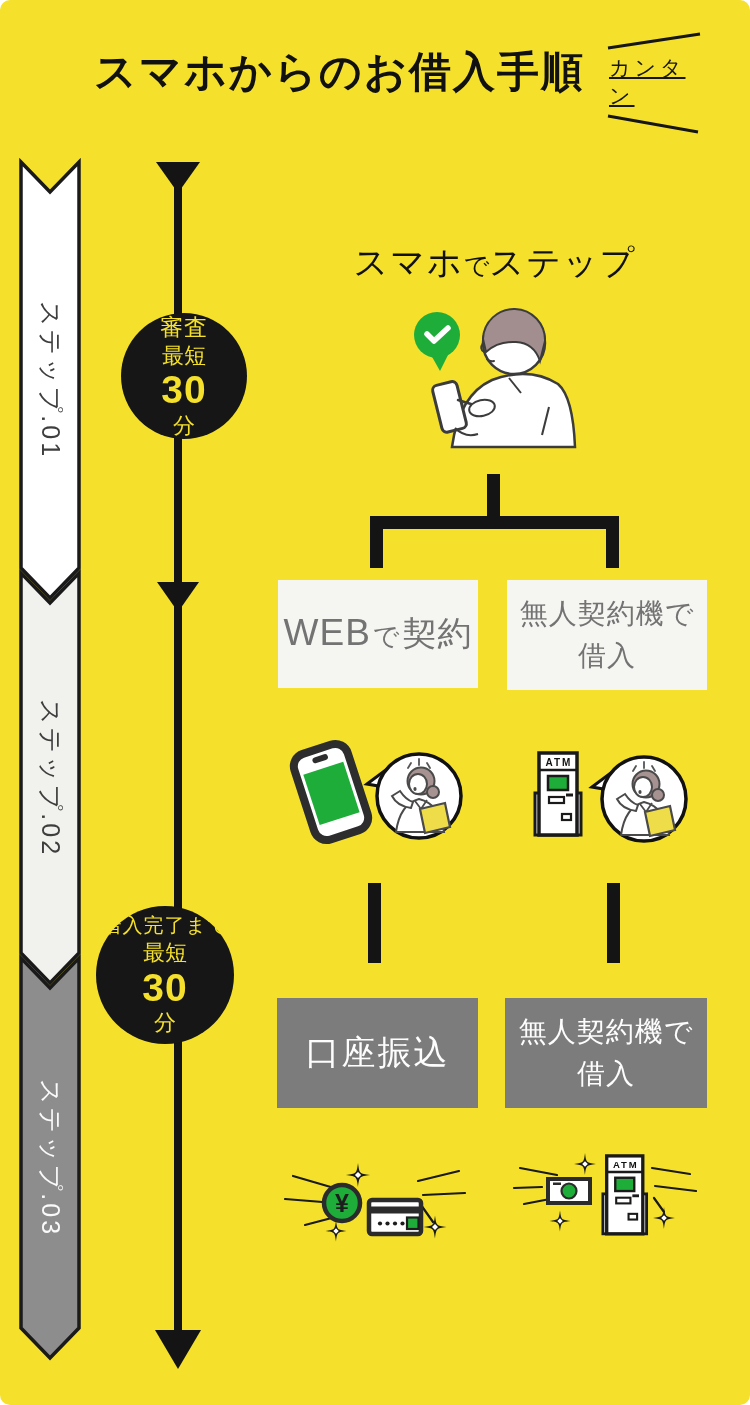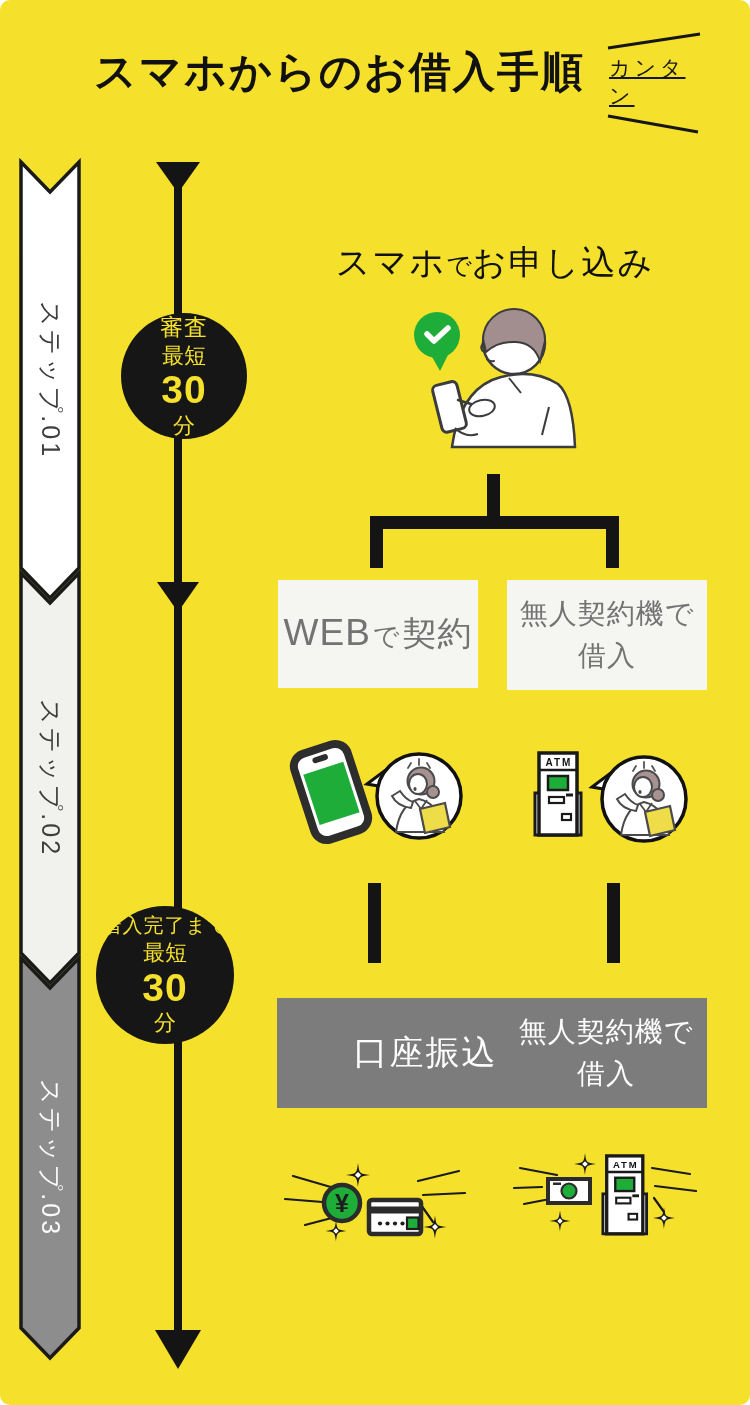--- a/index.html
+++ b/index.html
@@ -66,21 +66,21 @@
     position:absolute;display:flex;align-items:center;justify-content:center;
     text-align:center;letter-spacing:1px;
   }
   .wbox{background:#f5f5f2;color:#737373;}
   .gbox{background:#7c7c7c;color:#fdfdfd;}
   .box-web{left:278px;top:580px;width:200px;height:108px;}
   .box-web .lat{font-size:37px;}
   .box-web .sm{font-size:26px;margin:0 2px;}
   .box-web .jp{font-size:34px;}
   .box-machine1{left:507px;top:580px;width:200px;height:110px;flex-direction:column;font-size:28px;line-height:1.5;}
-  .box-transfer{left:277px;top:998px;width:201px;height:110px;font-size:34px;letter-spacing:2px;padding-left:48px;}
+  .box-transfer{left:277px;top:998px;width:201px;height:110px;font-size:34px;letter-spacing:2px;}
   .box-machine2{left:505px;top:998px;width:202px;height:110px;flex-direction:column;font-size:28px;line-height:1.5;}
 
   svg{overflow:visible;}
 </style>
 </head>
 <body>
 
 <div class="canvas">
 
   <svg width="0" height="0" style="position:absolute" aria-hidden="true">
@@ -163,21 +163,21 @@
   <div class="circle c2">
     <span class="l1">借入完了まで</span>
     <span class="l2">
       <span class="min-sm">最短</span>
       <span class="min-num">30</span>
       <span class="min-sm">分</span>
     </span>
   </div>
 
   <div class="apply-heading">
-    <span class="big">スマホ</span><span class="sm">で</span><span class="big">お申し込み</span>
+    <span class="big">スマホ</span><span class="sm">で</span><span class="big">ステップ</span>
   </div>
 
   <svg class="abs" style="left:397px;top:287px;" width="190" height="160" viewBox="0 0 190 160">
     <g>
       <circle cx="40" cy="48" r="23" fill="#1fad39"></circle>
       <polygon points="34,68 52,66 43,84" fill="#1fad39"></polygon>
       <path d="M 30 47 l 7 7 l 14 -13" fill="none" stroke="#fff" stroke-width="5.5" stroke-linecap="round" stroke-linejoin="round"></path>
     </g>
     <g>
       <path d="M 55 160 Q 62 108 95 93 Q 132 79 161 97 Q 176 110 178 160 Z" fill="#fff" stroke="#3c3c3c" stroke-width="2.5"></path>

